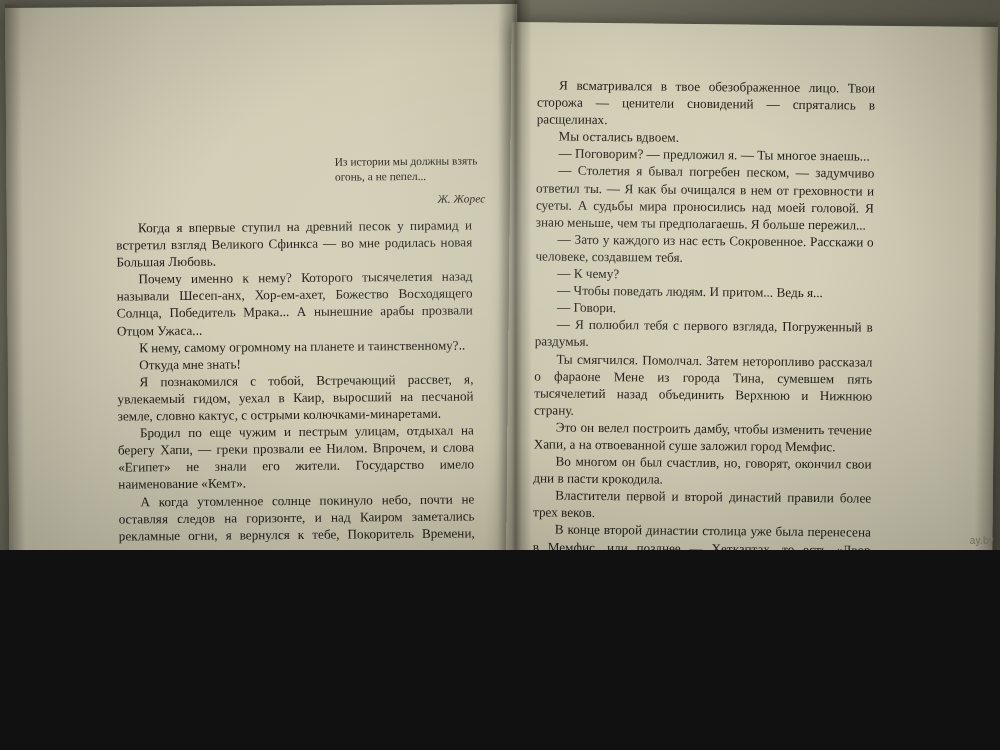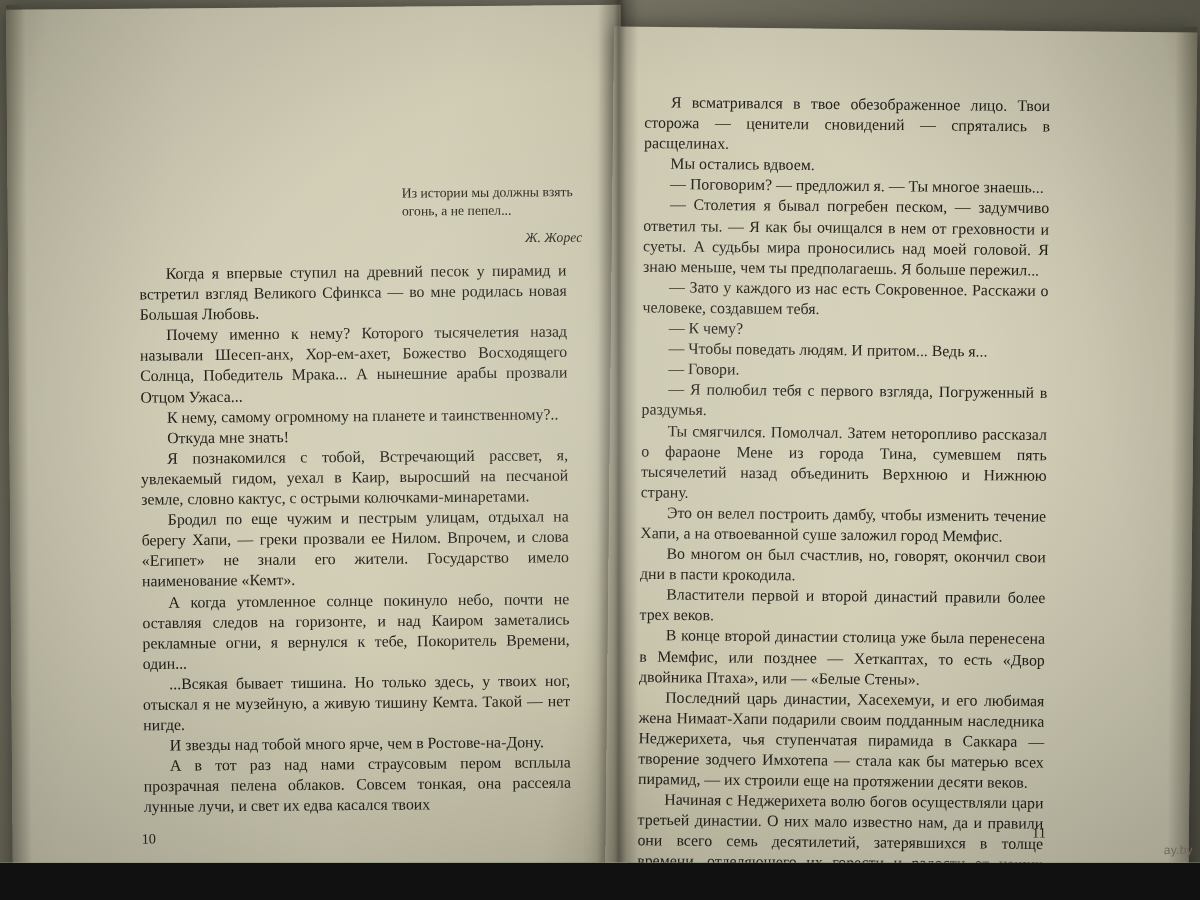--- a/index.html
+++ b/index.html
@@ -3,21 +3,21 @@
 <meta charset="utf-8">
 <style>
   html, body {
     margin: 0;
     padding: 0;
     background: #111;
   }
   #page {
     position: relative;
     width: 1000px;
-    height: 719px;
+    height: 550px;
     overflow: hidden;
     background: #bef264;
     font-family: "Liberation Serif", serif;
   }
 
   
   #surface {
     position: absolute;
     inset: 0;
     background:

